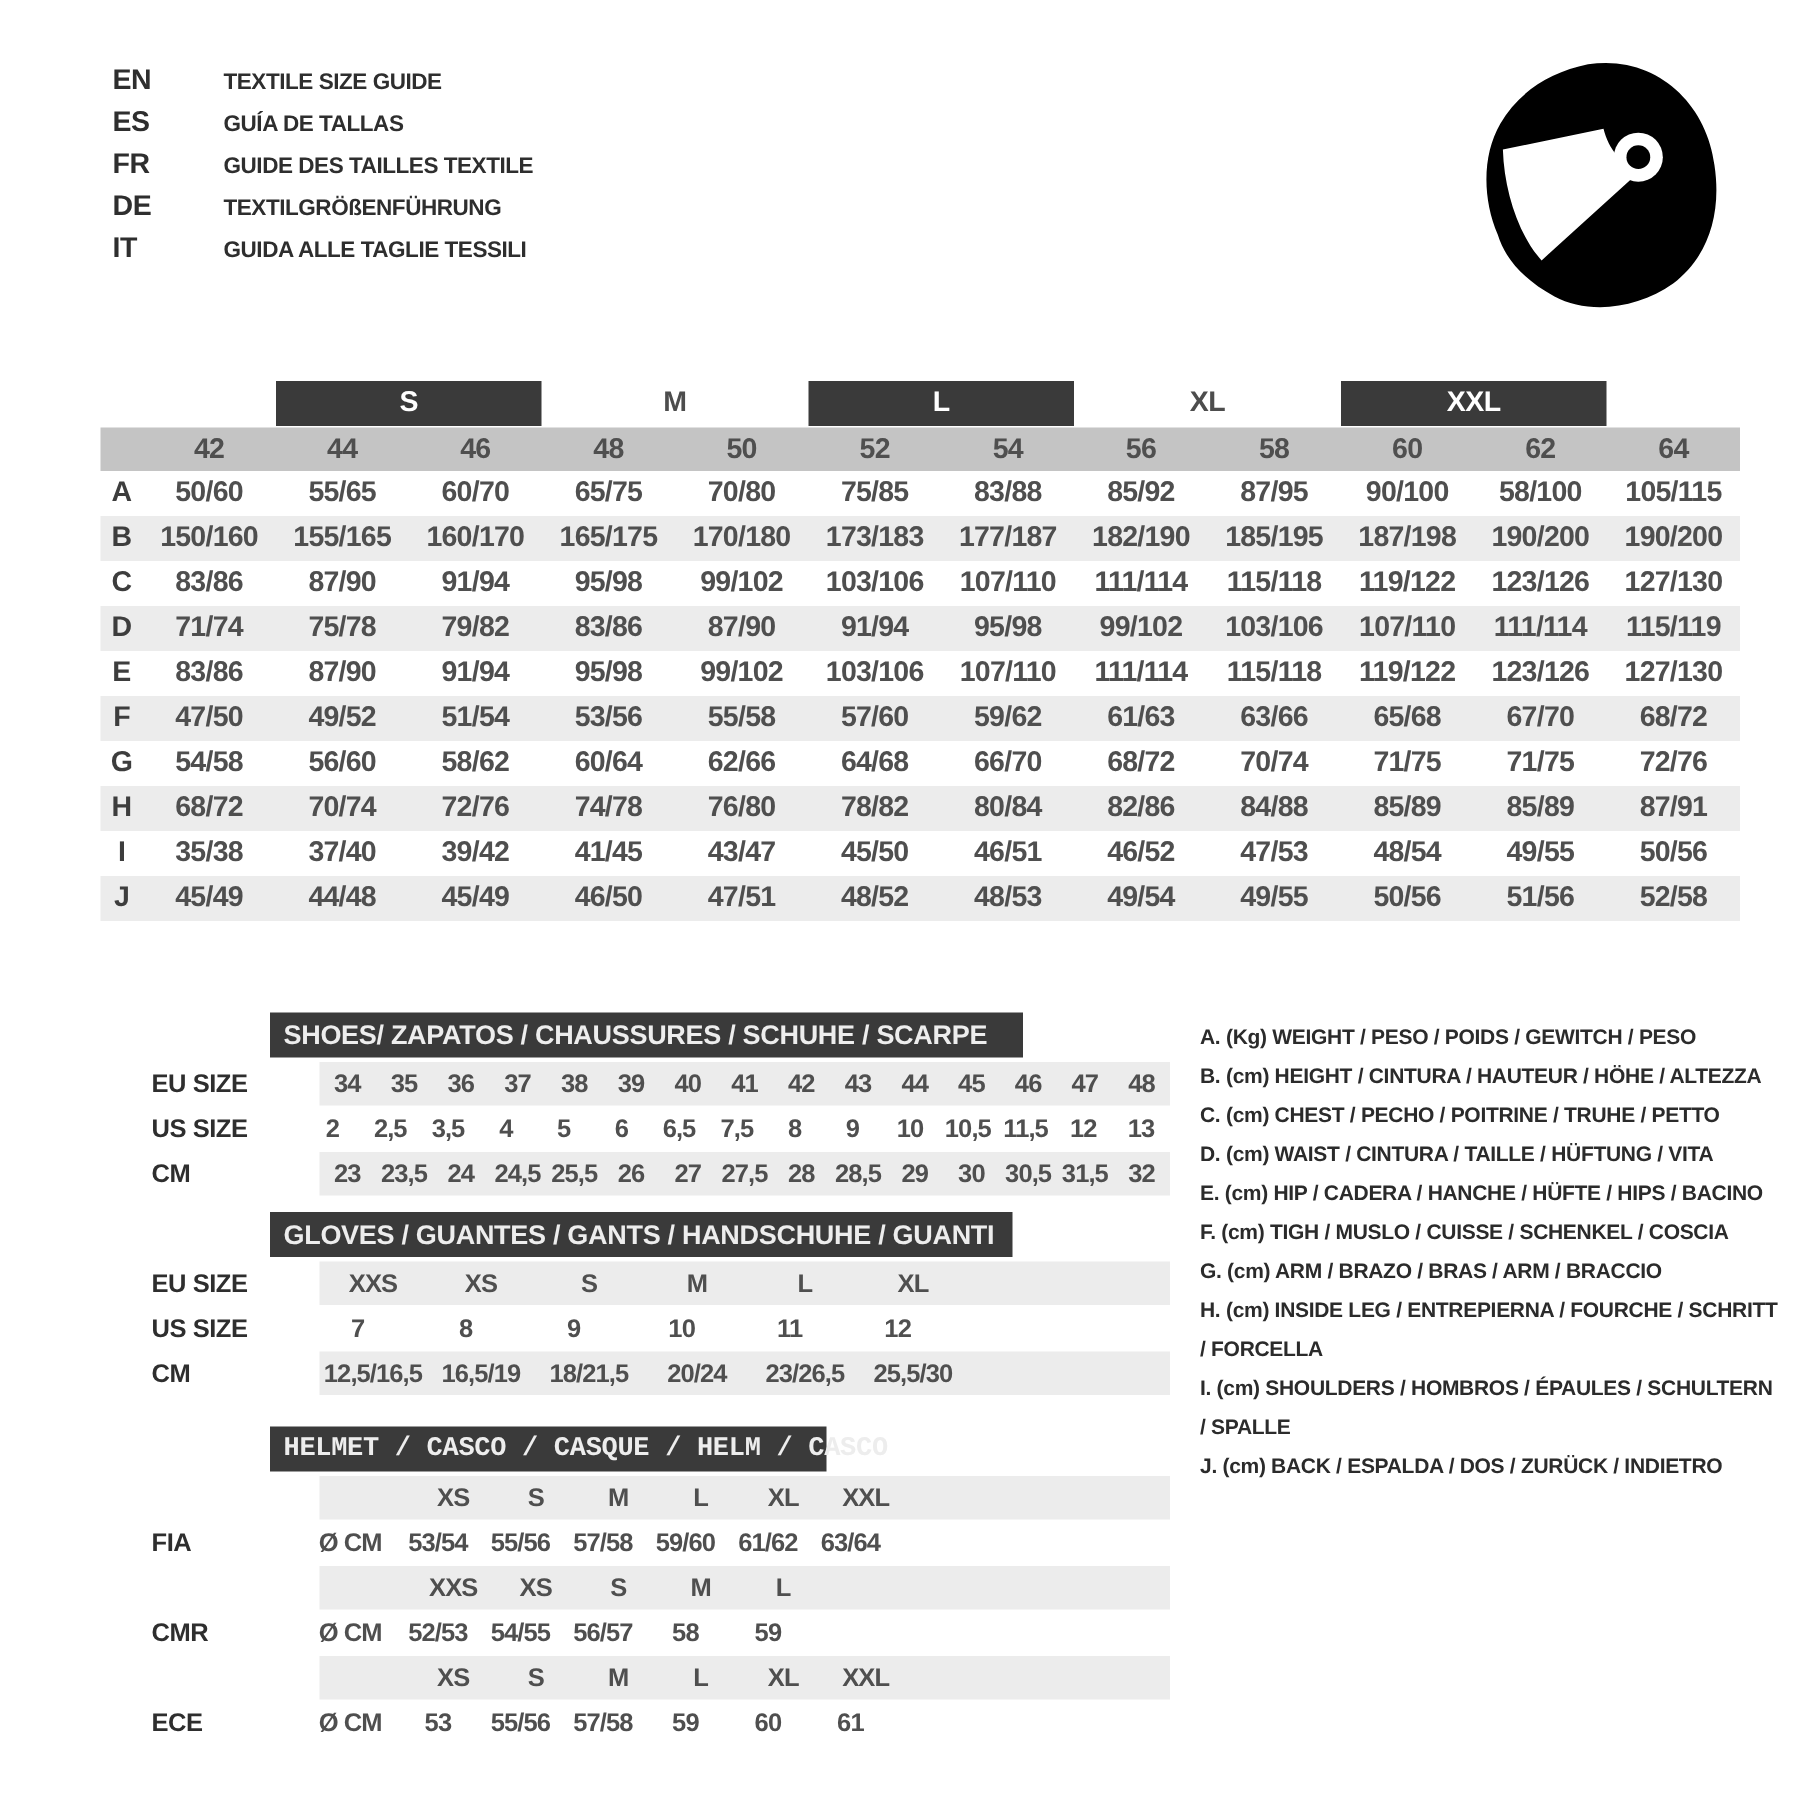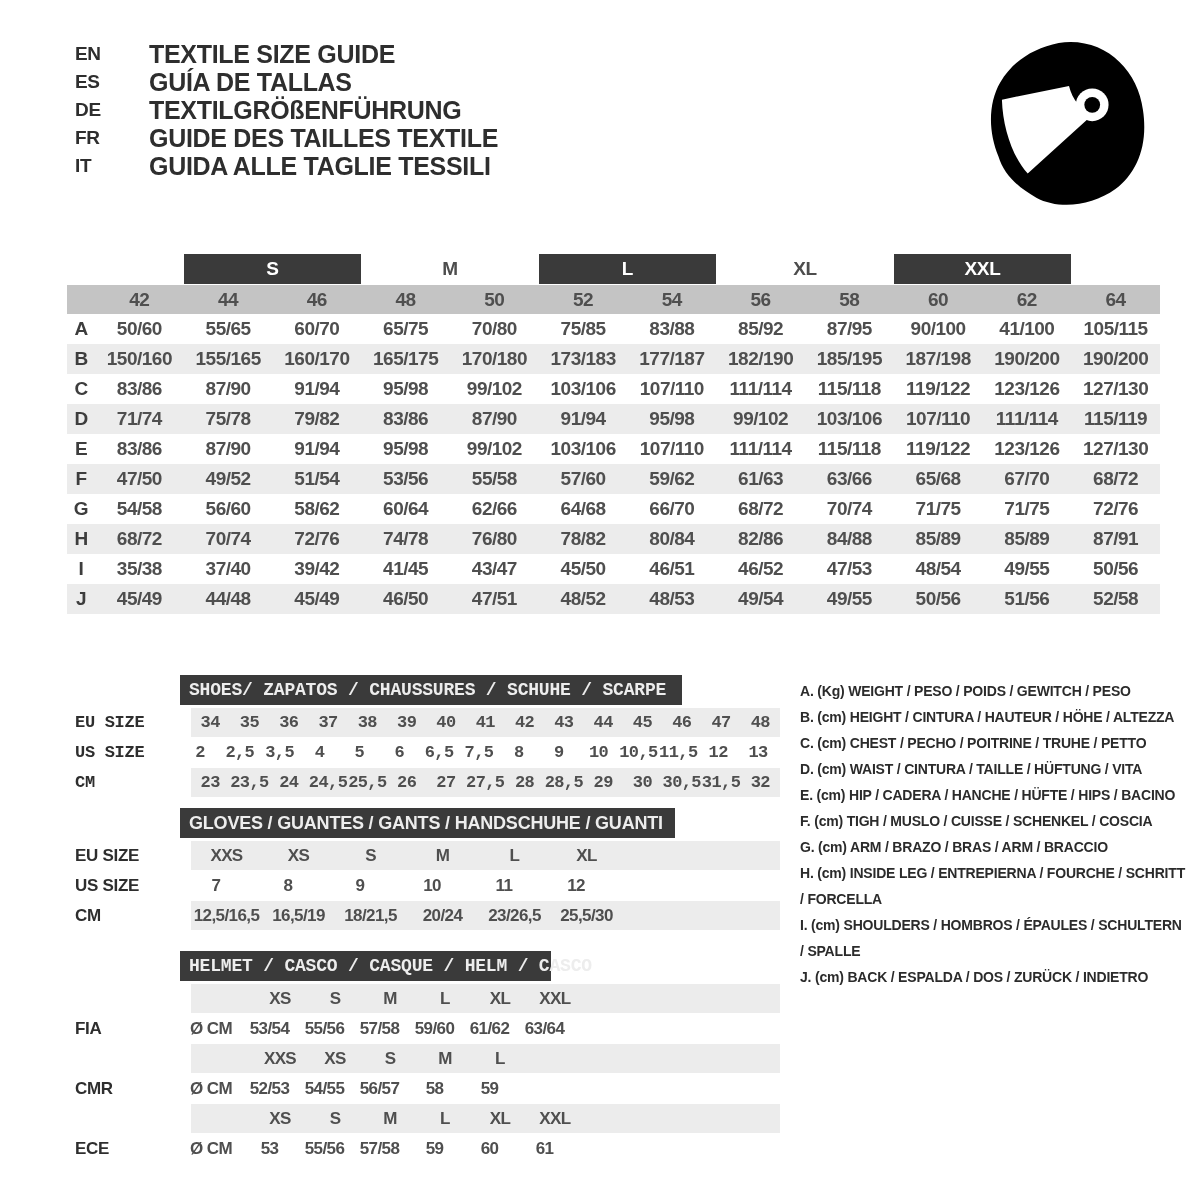--- a/index.html
+++ b/index.html
@@ -3,21 +3,21 @@
 <meta charset="utf-8">
 <style>
   html,body{margin:0;padding:0;background:#fff;}
   .page{position:relative;width:1200px;height:1200px;background:#ffffff;overflow:hidden;
         font-family:"Liberation Sans",sans-serif;color:#4d4d4d;}
 
   
   .lang-header{position:absolute;left:75px;top:40px;}
   .lang-row{display:flex;height:28px;align-items:center;gap:32px;}
   .lang-code{width:42px;font-size:19px;font-weight:700;color:#2e2e2e;letter-spacing:-0.3px;}
-  .lang-text{font-size:25px;font-weight:700;color:#2e2e2e;letter-spacing:-0.3px;white-space:nowrap;}
+  .lang-text{font-size:15px;font-weight:700;color:#2e2e2e;letter-spacing:-0.3px;white-space:nowrap;}
 
   
   .helmet-logo{position:absolute;left:983px;top:36px;width:172px;height:172px;}
 
   
   .main-table{position:absolute;left:67px;top:254px;width:1093px;}
   .mt-grid{display:grid;grid-template-columns:28px repeat(12,1fr);}
   .mt-groups{height:30px;margin-bottom:1px;}
   .size-group{display:flex;align-items:center;justify-content:center;
               font-size:19px;font-weight:700;letter-spacing:-0.3px;color:#4d4d4d;}
@@ -30,28 +30,28 @@
         font-size:19px;font-weight:700;letter-spacing:-0.5px;color:#4f4f4f;white-space:nowrap;}
   .row-label{color:#3d3d3d;justify-content:center;}
 
   
   .lower-left{position:absolute;left:68px;top:675px;width:712px;}
   .lt-title{height:30px;margin-left:112px;margin-bottom:3px;background:#3a3a3a;color:#ededed;
             display:flex;align-items:center;padding-left:9px;font-size:18px;font-weight:700;
             letter-spacing:-0.2px;white-space:nowrap;box-sizing:border-box;}
   .lt-row{display:flex;height:29px;margin-bottom:1px;}
   .lt-label{width:112px;display:flex;align-items:center;font-size:17px;font-weight:700;
-            color:#2e2e2e;letter-spacing:-0.3px;padding-left:7px;box-sizing:border-box;}
+            color:#2e2e2e;letter-spacing:-0.3px;padding-left:7px;box-sizing:border-box;margin-left:26px;}
   .lt-values{width:598px;display:grid;height:100%;}
   .lt-values.striped{background:#ececec;margin-left:12px;}
   .cols15{grid-template-columns:repeat(15,1fr);}
   .cols6g{grid-template-columns:repeat(6,72px);}
   .colsHelmet{grid-template-columns:62px repeat(6,55px);}
   .lt-values .cell{font-size:17px;letter-spacing:-0.6px;}
-  .shoes-block{margin-bottom:11px;font-family:Liberation Mono, monospace;}
+  .shoes-block{margin-bottom:11px;}
   .gloves-block{margin-bottom:21px;}
   .lt-title.gloves{width:495px;}
   .lt-title.shoes{width:502px;}
   .lt-title.helmet{width:371px;font-family:Liberation Mono, monospace;}
 
   
   .legend{position:absolute;left:800px;top:678px;width:385px;}
   .legend-item{font-size:14px;font-weight:700;color:#2b2b2b;line-height:26px;letter-spacing:-0.2px;}
 </style>
 </head>
@@ -62,26 +62,26 @@
   <div class="lang-header" id="lang-header">
       <div class="lang-row">
         <div class="lang-code">EN</div>
         <div class="lang-text">TEXTILE SIZE GUIDE</div>
       </div>
       <div class="lang-row">
         <div class="lang-code">ES</div>
         <div class="lang-text">GUÍA DE TALLAS</div>
       </div>
       <div class="lang-row">
+        <div class="lang-code">FR</div>
+        <div class="lang-text">GUIDE DES TAILLES TEXTILE</div>
+      </div>
+      <div class="lang-row">
         <div class="lang-code">DE</div>
         <div class="lang-text">TEXTILGRÖßENFÜHRUNG</div>
-      </div>
-      <div class="lang-row">
-        <div class="lang-code">FR</div>
-        <div class="lang-text">GUIDE DES TAILLES TEXTILE</div>
       </div>
       <div class="lang-row">
         <div class="lang-code">IT</div>
         <div class="lang-text">GUIDA ALLE TAGLIE TESSILI</div>
       </div>
     </div>
 
   <div class="helmet-logo">
     <svg viewBox="0 0 100 100" width="172" height="172">
       <path fill="#000000" d="M 44 4 C 70 0 90 19 93 43 C 96 63 90 79 77 89 C 63 99 44 101 31 94 C 20 88 12 80 9 70 C 3 56 3 39 10 27 C 17 15 29 7 44 4 Z"></path>
@@ -120,21 +120,21 @@
           <div class="cell">50/60</div>
           <div class="cell">55/65</div>
           <div class="cell">60/70</div>
           <div class="cell">65/75</div>
           <div class="cell">70/80</div>
           <div class="cell">75/85</div>
           <div class="cell">83/88</div>
           <div class="cell">85/92</div>
           <div class="cell">87/95</div>
           <div class="cell">90/100</div>
-          <div class="cell">41/100</div>
+          <div class="cell">58/100</div>
           <div class="cell">105/115</div>
         </div>
         <div class="mt-grid mt-row alt">
           <div class="cell row-label">B</div>
           <div class="cell">150/160</div>
           <div class="cell">155/165</div>
           <div class="cell">160/170</div>
           <div class="cell">165/175</div>
           <div class="cell">170/180</div>
           <div class="cell">173/183</div>

